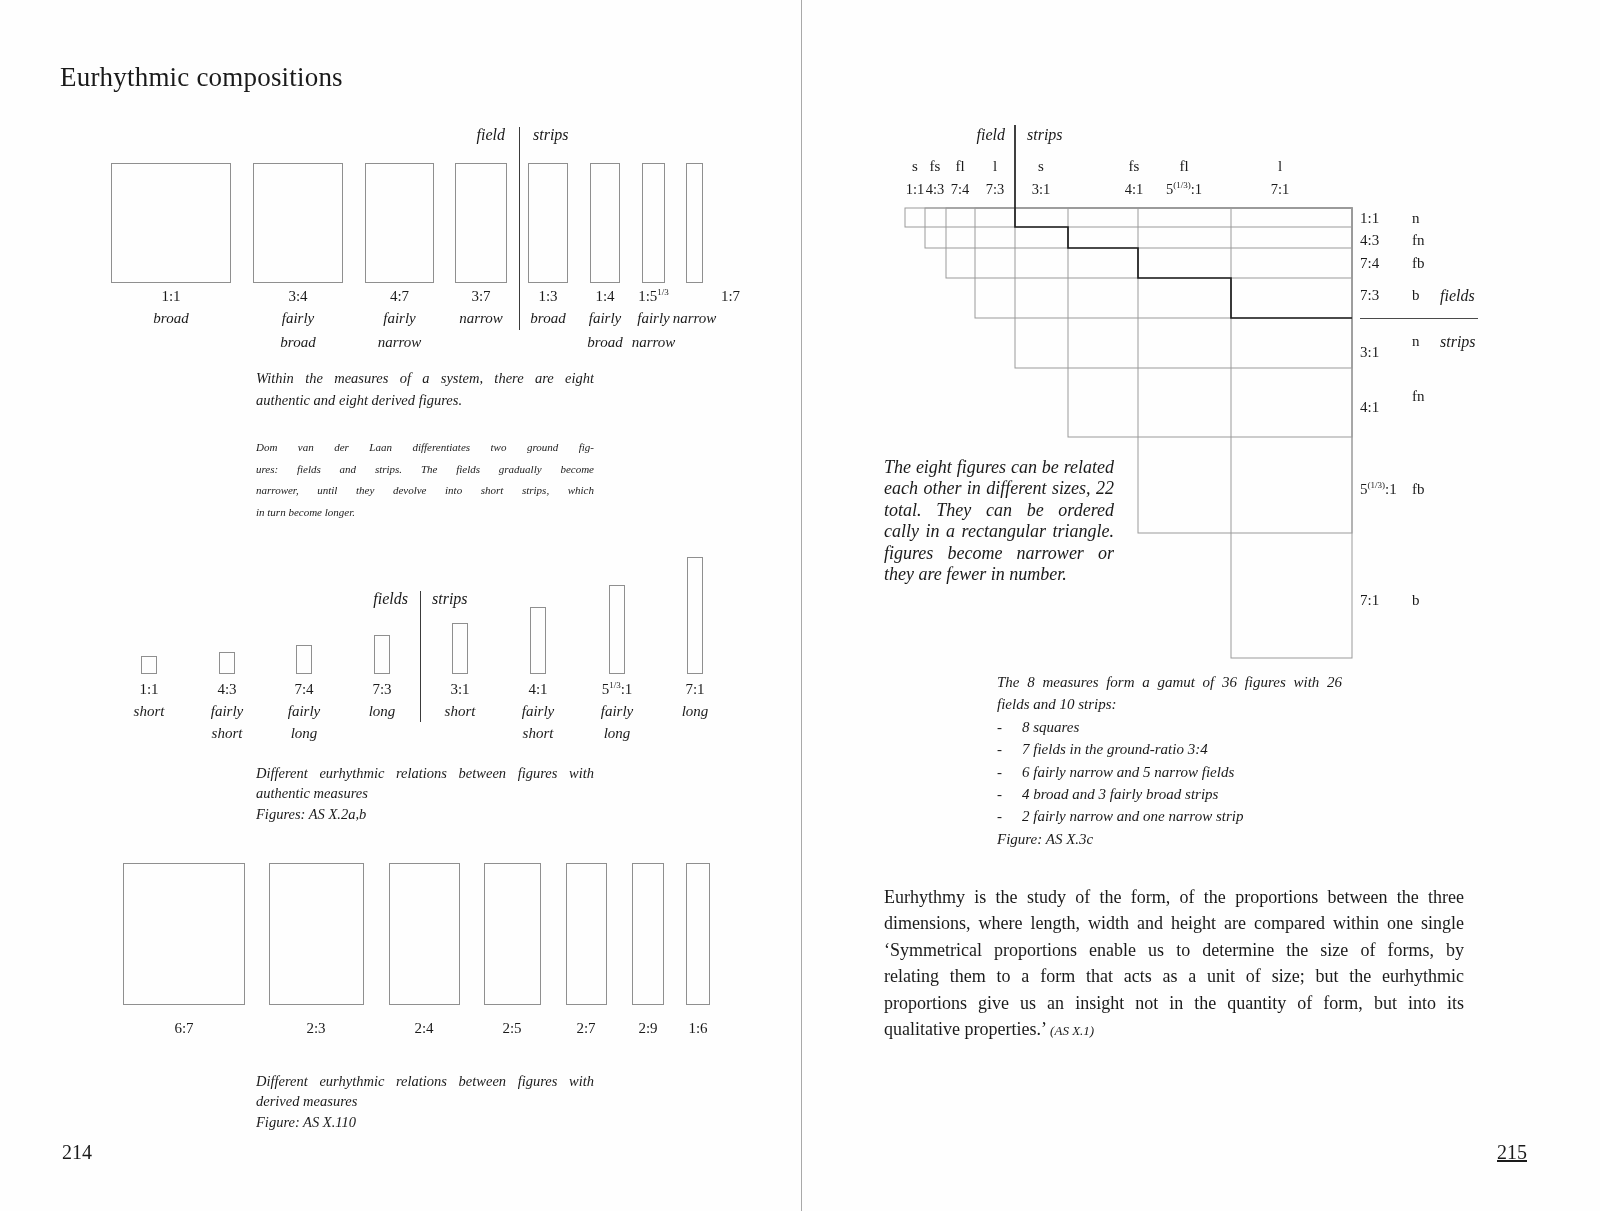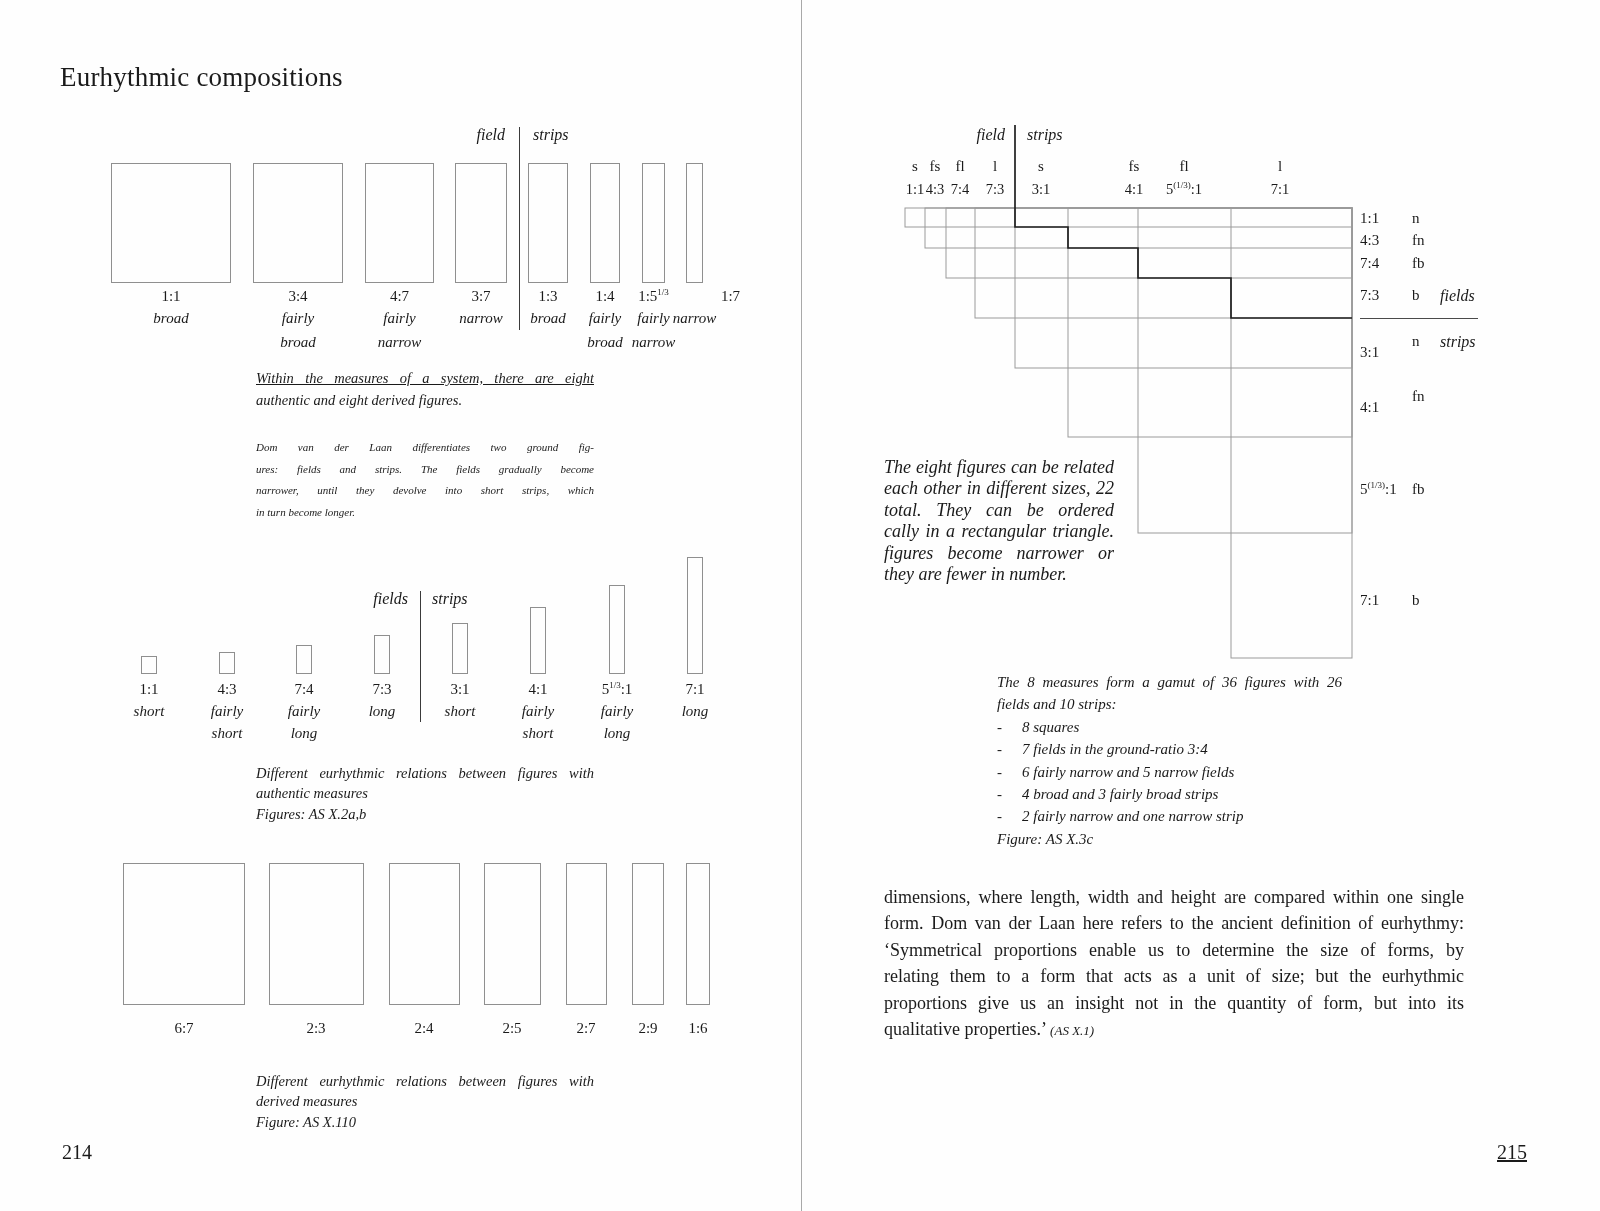--- a/index.html
+++ b/index.html
@@ -65,21 +65,21 @@
       <div class="rect" style="left: 642px; top: 163px; width: 23px; height: 120px;"></div>
       <div class="cl" style="left: 653.5px; top: 288px; text-align: right;">1:5<sup>1/3</sup></div>
       <div class="cl it" style="left: 653.5px; top: 310px;">fairly</div>
       <div class="cl it" style="left: 653.5px; top: 334px;">narrow</div>
       <div class="rect" style="left: 686px; top: 163px; width: 17px; height: 120px;"></div>
       <div class="cl" style="left: 694.5px; top: 288px; margin-left: 36px;">1:7</div>
       <div class="cl it" style="left: 694.5px; top: 310px;">narrow</div>
     </div>
 
   <div class="tblock it" id="blk-para1" style="left: 256px; top: 368px; width: 338px; font-size: 14.5px;">
-      <div class="tl jl" style="height: 21.5px; line-height: 21.5px; text-decoration: underline;">Within the measures of a system, there are eight</div>
+      <div class="tl jl" style="height: 21.5px; line-height: 21.5px;">Within the measures of a system, there are eight</div>
       <div class="tl" style="height: 21.5px; line-height: 21.5px;">authentic and eight derived figures.</div>
     </div>
   <div class="tblock it" id="blk-para2" style="left: 256px; top: 437px; width: 338px; font-size: 11px;">
       <div class="tl jl" style="height: 21.5px; line-height: 21.5px;">Dom van der Laan differentiates two ground fig-</div>
       <div class="tl jl" style="height: 21.5px; line-height: 21.5px;">ures: fields and strips. The fields gradually become</div>
       <div class="tl jl" style="height: 21.5px; line-height: 21.5px;">narrower, until they devolve into short strips, which</div>
       <div class="tl" style="height: 21.5px; line-height: 21.5px;">in turn become longer.</div>
     </div>
 
   <div class="rl it" style="left:408px;top:590px;">fields</div>
@@ -216,22 +216,22 @@
       <div class="tl" style="height: 22.4px; line-height: 22.4px;">fields and 10 strips:</div>
       <div class="tl" style="height: 22.4px; line-height: 22.4px;"><span class="dash">-</span><span>8 squares</span></div>
       <div class="tl" style="height: 22.4px; line-height: 22.4px;"><span class="dash">-</span><span>7 fields in the ground-ratio 3:4</span></div>
       <div class="tl" style="height: 22.4px; line-height: 22.4px;"><span class="dash">-</span><span>6 fairly narrow and 5 narrow fields</span></div>
       <div class="tl" style="height: 22.4px; line-height: 22.4px;"><span class="dash">-</span><span>4 broad and 3 fairly broad strips</span></div>
       <div class="tl" style="height: 22.4px; line-height: 22.4px;"><span class="dash">-</span><span>2 fairly narrow and one narrow strip</span></div>
       <div class="tl" style="height: 22.4px; line-height: 22.4px;">Figure: AS X.3c</div>
     </div>
 
   <div class="tblock" id="blk-main" style="left: 884px; top: 884px; width: 580px; font-size: 18px;">
+      <div class="tl jl" style="height: 26.4px; line-height: 26.4px;">Eurhythmy is the study of the form, of the proportions between the three</div>
       <div class="tl jl" style="height: 26.4px; line-height: 26.4px;">dimensions, where length, width and height are compared within one single</div>
-      <div class="tl jl" style="height: 26.4px; line-height: 26.4px;">form. Dom van der Laan here refers to the ancient definition of eurhythmy:</div>
       <div class="tl jl" style="height: 26.4px; line-height: 26.4px;">‘Symmetrical proportions enable us to determine the size of forms, by</div>
       <div class="tl jl" style="height: 26.4px; line-height: 26.4px;">relating them to a form that acts as a unit of size; but the eurhythmic</div>
       <div class="tl jl" style="height: 26.4px; line-height: 26.4px;">proportions give us an insight not in the quantity of form, but into its</div>
       <div class="tl" style="height: 26.4px; line-height: 26.4px;"><span>qualitative properties.’ </span><span class="small-cap-ref">(AS X.1)</span></div>
     </div>
 
   <div class="pagenum" style="left:1497px;top:1141px;text-decoration:underline;">215</div>
 
 </div>
 

